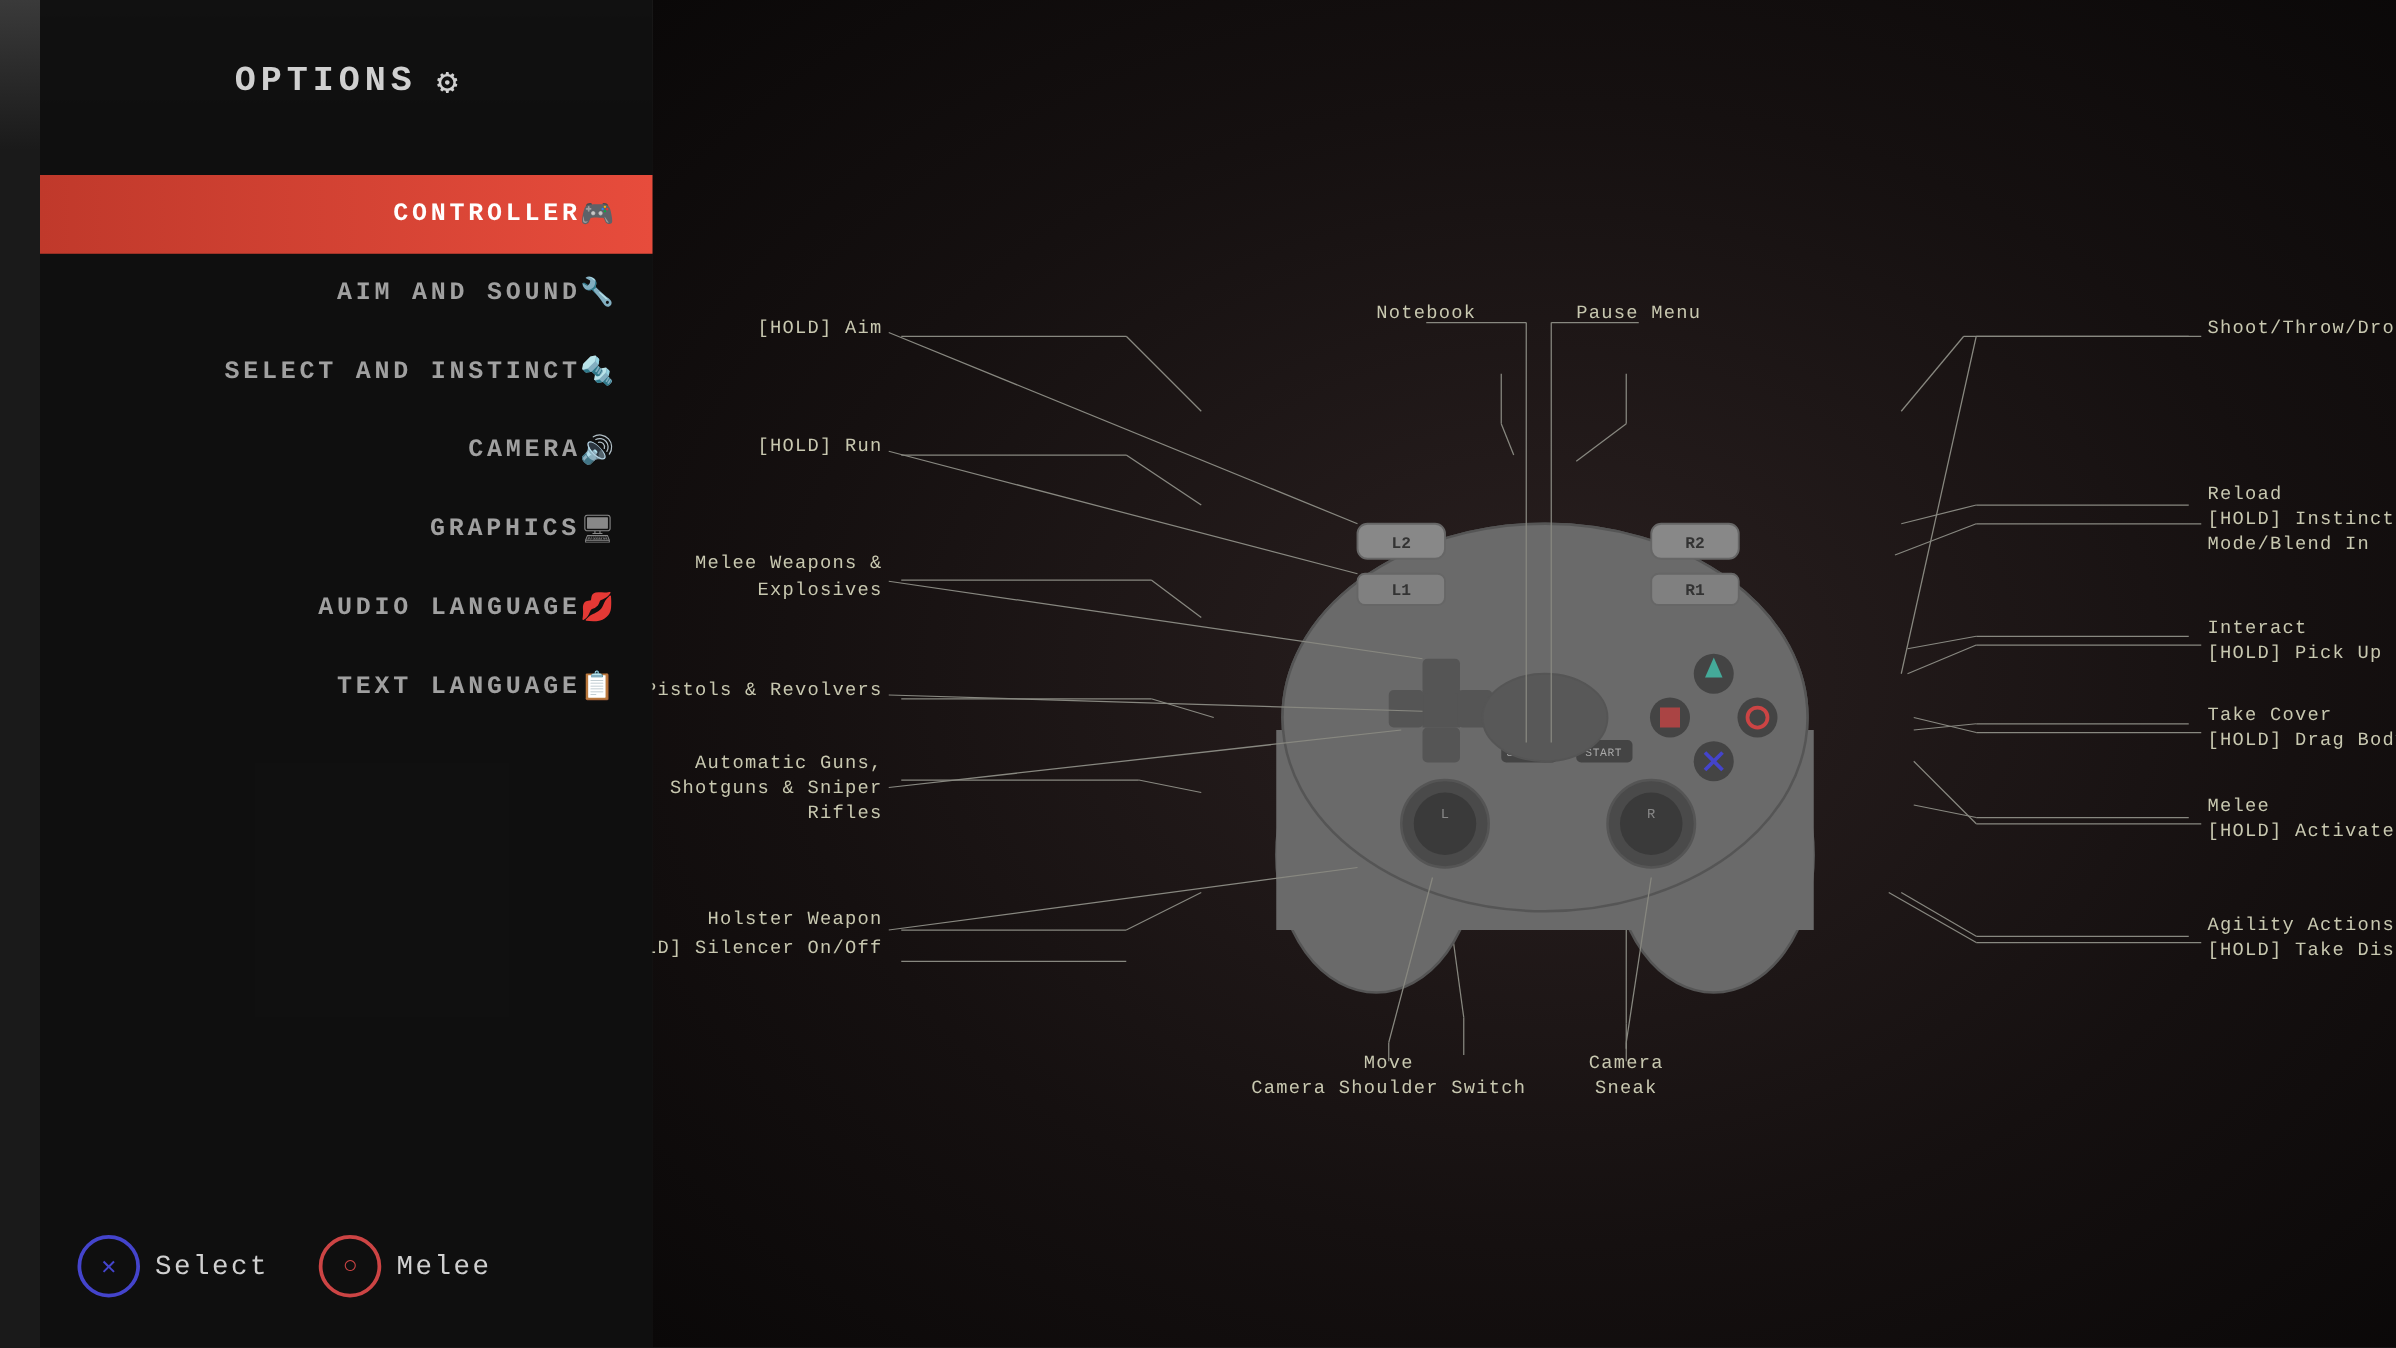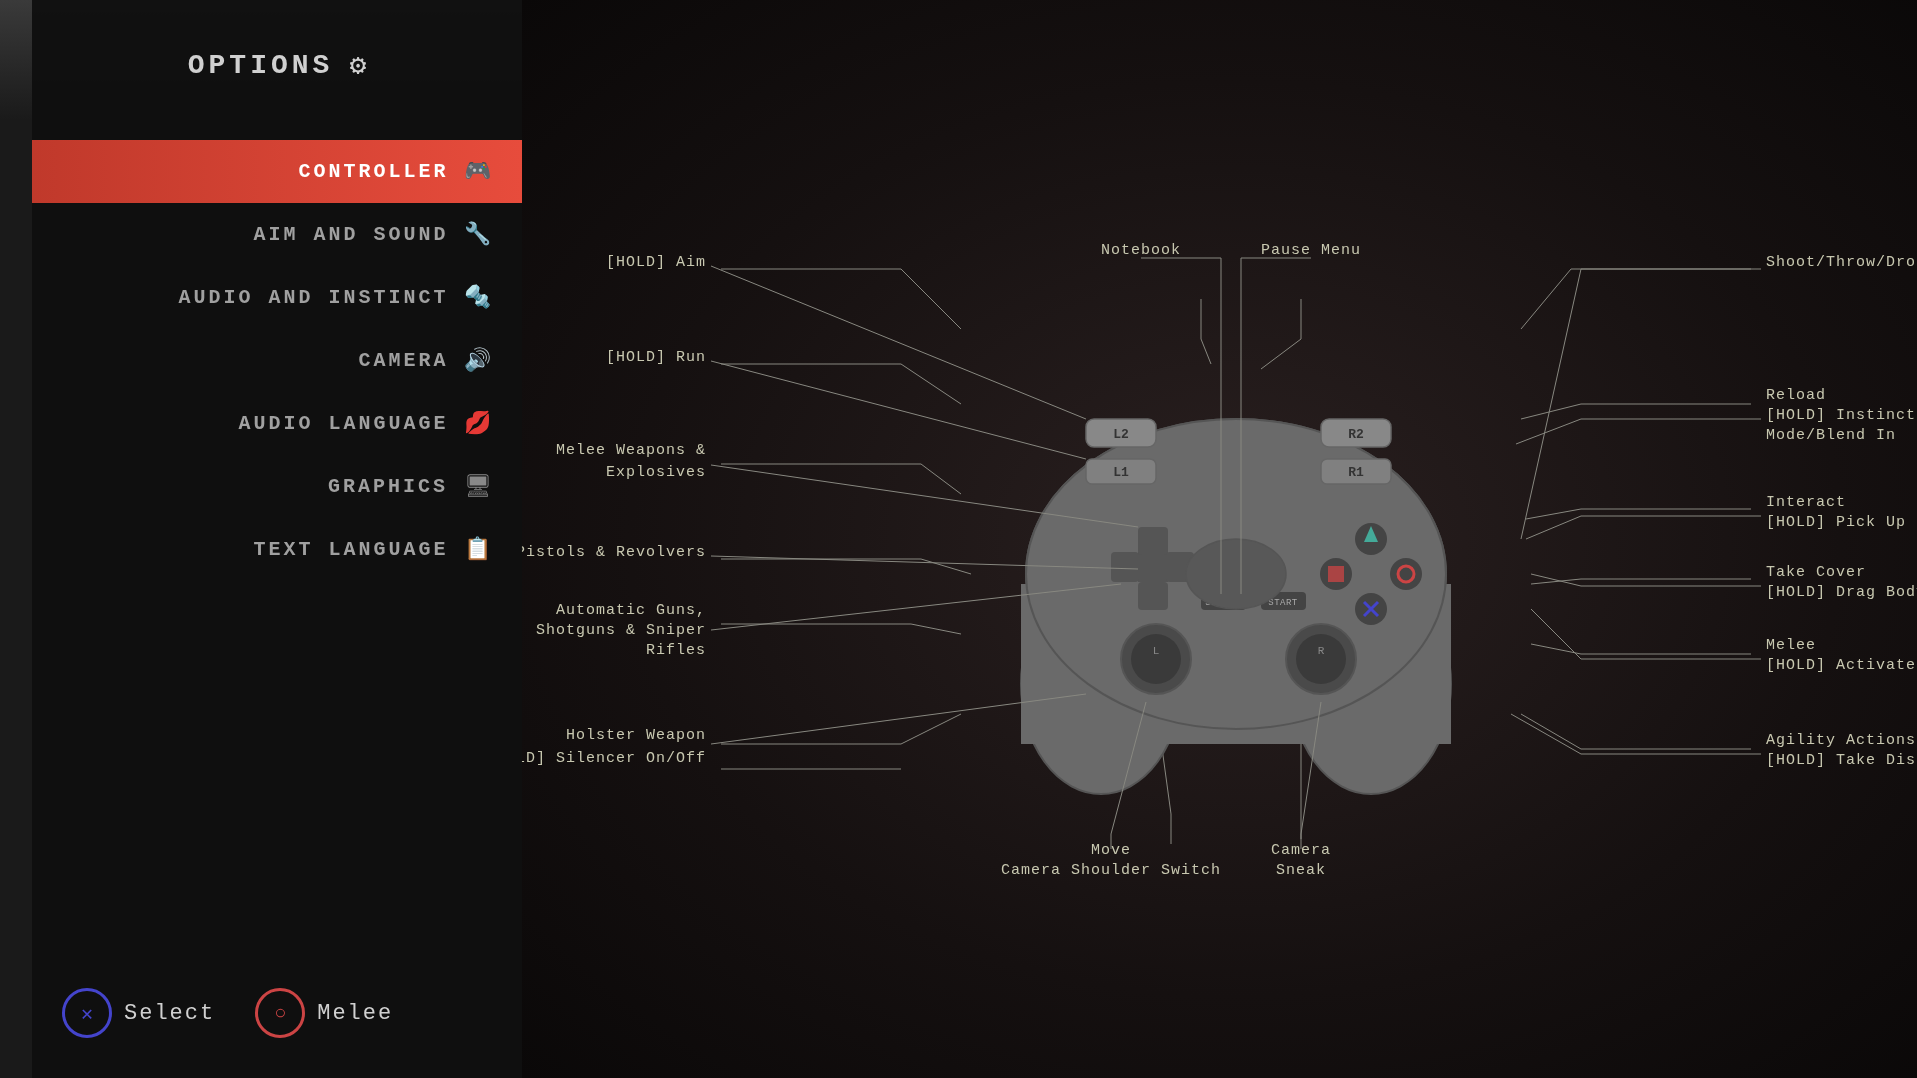--- a/index.html
+++ b/index.html
@@ -72,21 +72,20 @@
       flex-direction: column;
       margin-top: 20px;
     }
 
     .nav-item {
       display: flex;
       align-items: center;
       justify-content: flex-end;
       padding: 18px 30px;
       cursor: pointer;
-      gap: 16px;
     }
 
     .nav-item.active {
       background: linear-gradient(90deg, #c0392b 0%, #e74c3c 100%);
     }
 
     .nav-item-label {
       font-size: 20px;
       letter-spacing: 3px;
       font-weight: bold;
@@ -188,34 +187,34 @@
     <div class="nav-items">
       <div class="nav-item active">
         <span class="nav-item-label">CONTROLLER</span>
         <span class="nav-item-icon">🎮</span>
       </div>
       <div class="nav-item">
         <span class="nav-item-label">AIM AND SOUND</span>
         <span class="nav-item-icon">🔧</span>
       </div>
       <div class="nav-item">
-        <span class="nav-item-label">AUDIO AND INSTINCT</span>
+        <span class="nav-item-label">SELECT AND INSTINCT</span>
         <span class="nav-item-icon">🔩</span>
       </div>
       <div class="nav-item">
         <span class="nav-item-label">CAMERA</span>
         <span class="nav-item-icon">🔊</span>
       </div>
       <div class="nav-item">
+        <span class="nav-item-label">GRAPHICS</span>
+        <span class="nav-item-icon">🖥</span>
+      </div>
+      <div class="nav-item">
         <span class="nav-item-label">AUDIO LANGUAGE</span>
         <span class="nav-item-icon">💋</span>
-      </div>
-      <div class="nav-item">
-        <span class="nav-item-label">GRAPHICS</span>
-        <span class="nav-item-icon">🖥</span>
       </div>
       <div class="nav-item">
         <span class="nav-item-label">TEXT LANGUAGE</span>
         <span class="nav-item-icon">📋</span>
       </div>
     </div>
 
     <div class="bottom-buttons">
       <div class="btn-item">
         <div class="btn-circle btn-x">

